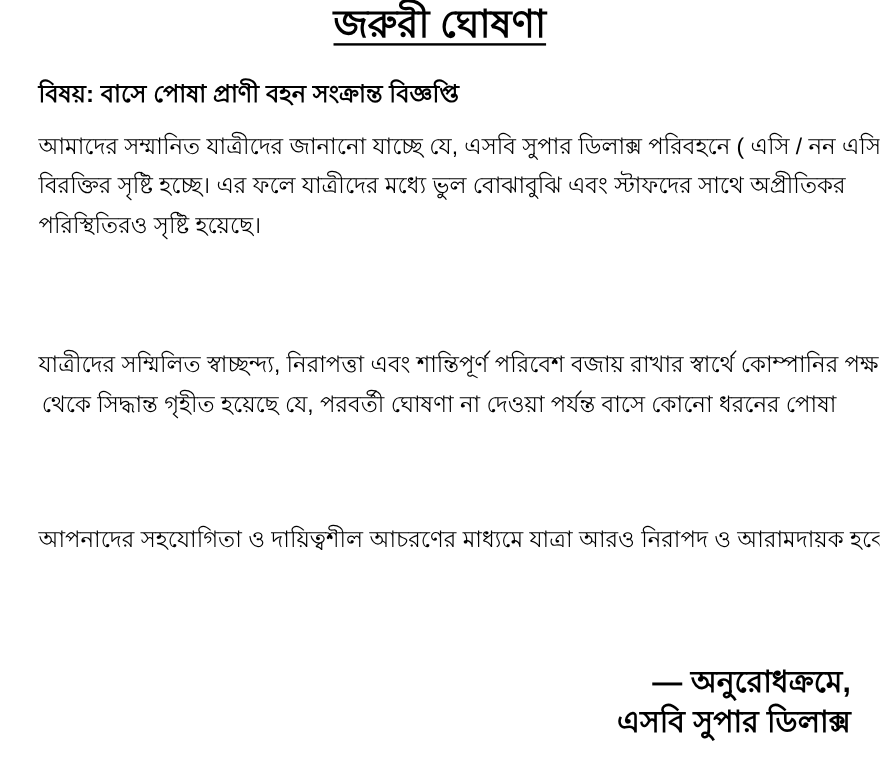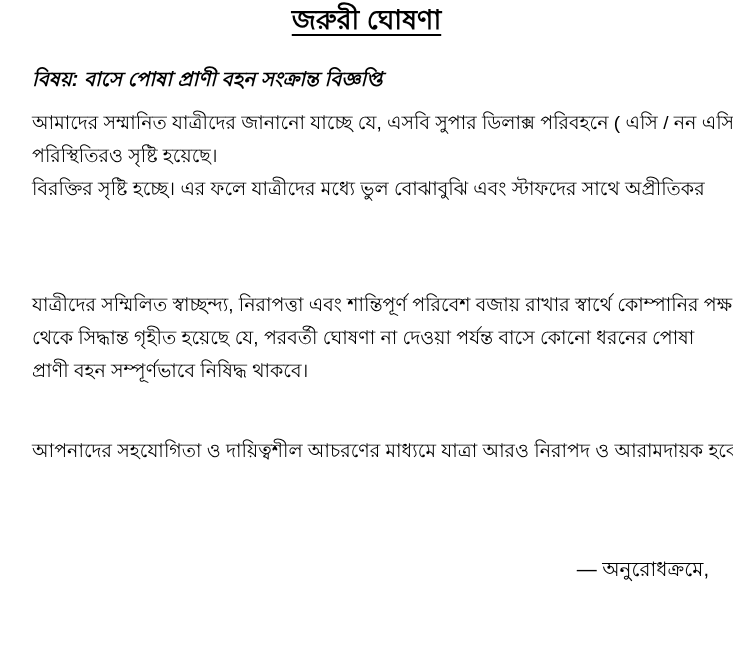--- a/index.html
+++ b/index.html
@@ -19,87 +19,86 @@
     position: absolute;
     inset: 0;
     background: #ffffff;
   }
   .title {
     position: absolute;
     top: 2px;
     left: 0;
     width: 100%;
     text-align: center;
-    font-size: 27px;
+    font-size: 32px;
     line-height: 36px;
     font-weight: bold;
   }
   .title .title-text {
     text-decoration: underline;
     text-decoration-thickness: 2px;
     text-underline-offset: 5px;
   }
   .subject {
     position: absolute;
     top: 63px;
     left: 32px;
     right: 36px;
     font-size: 20px;
     line-height: 32px;
     font-weight: bold;
-    font-style: italic;
   }
   .para {
     position: absolute;
     left: 32px;
     right: 36px;
     font-size: 19px;
     line-height: 33px;
     font-weight: normal;
   }
   .para-1 { top: 106px; }
-  .para-2 { top: 288px; }
+  .para-2 { top: 288px; text-align: right; }
   .para-3 { top: 434px; }
   .bold { font-weight: normal; }
   .signature {
     position: absolute;
     top: 553px;
     left: 32px;
     right: 24px;
     text-align: right;
-    font-size: 20px;
+    font-size: 25px;
     line-height: 33px;
-    font-weight: normal;
+    font-weight: bold;
   }
   .line { white-space: nowrap; }
 </style>
 </head>
 <body>
 
 <div class="doc">
 
   <div class="title">
     <span class="title-text">জরুরী ঘোষণা</span>
   </div>
 
   <div class="subject">বিষয়: বাসে পোষা প্রাণী বহন সংক্রান্ত বিজ্ঞপ্তি</div>
 
   <div class="para para-1">
     <div class="line">আমাদের সম্মানিত যাত্রীদের জানানো যাচ্ছে যে, এসবি সুপার ডিলাক্স পরিবহনে ( এসি / নন এসি )</div>
+    <div class="line">বিরক্তির সৃষ্টি হচ্ছে। এর ফলে যাত্রীদের মধ্যে ভুল বোঝাবুঝি এবং স্টাফদের সাথে অপ্রীতিকর</div>
     <div class="line">পরিস্থিতিরও সৃষ্টি হয়েছে।</div>
-    <div class="line">বিরক্তির সৃষ্টি হচ্ছে। এর ফলে যাত্রীদের মধ্যে ভুল বোঝাবুঝি এবং স্টাফদের সাথে অপ্রীতিকর</div>
   </div>
 
   <div class="para para-2">
     <div class="line">যাত্রীদের সম্মিলিত স্বাচ্ছন্দ্য, নিরাপত্তা এবং শান্তিপূর্ণ পরিবেশ বজায় রাখার স্বার্থে কোম্পানির পক্ষ</div>
     <div class="line"><span>থেকে সিদ্ধান্ত গৃহীত হয়েছে যে, </span><span class="bold">পরবর্তী ঘোষণা না দেওয়া পর্যন্ত বাসে কোনো ধরনের পোষা</span></div>
-    <div class="line bold">প্রাণী বহন সম্পূর্ণভাবে নিষিদ্ধ থাকবে।</div>
   </div>
 
   <div class="para para-3">
     <div class="line">আপনাদের সহযোগিতা ও দায়িত্বশীল আচরণের মাধ্যমে যাত্রা আরও নিরাপদ ও আরামদায়ক হবে —</div>
   </div>
 
   <div class="signature">
     <div class="line">— অনুরোধক্রমে,</div>
+    <div class="line">এসবি সুপার ডিলাক্স</div>
   </div>
 
 </div>
 
 </body></html>

